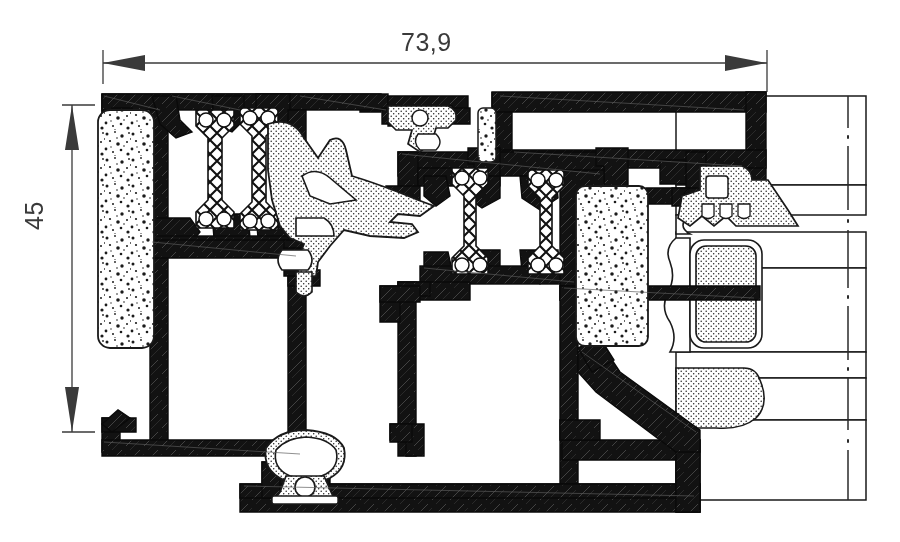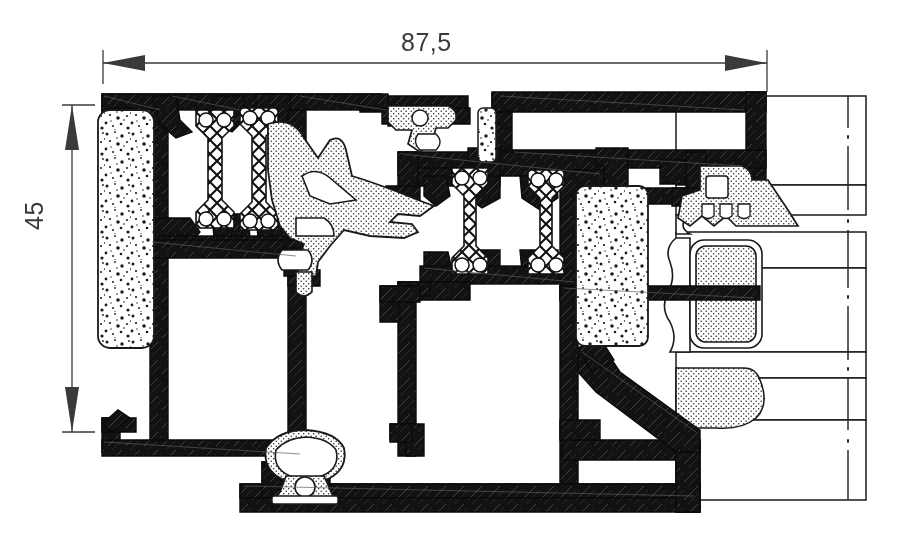--- a/index.html
+++ b/index.html
@@ -325,17 +325,17 @@
       <line x1="402" y1="154" x2="600" y2="174"></line>
       <line x1="152" y1="242" x2="296" y2="256"></line>
       <line x1="424" y1="268" x2="574" y2="282"></line>
       <line x1="564" y1="288" x2="754" y2="298"></line>
       <line x1="244" y1="486" x2="694" y2="496"></line>
       <line x1="104" y1="442" x2="300" y2="454"></line>
       <line x1="582" y1="352" x2="696" y2="432"></line>
     </g>
   </svg>
 
-  <div class="dim-label" id="label-width">87,5</div>
+  <div class="dim-label" id="label-width">73,9</div>
 
   <div class="dim-label" id="label-height">45</div>
 
 </div>
 
 </body></html>

